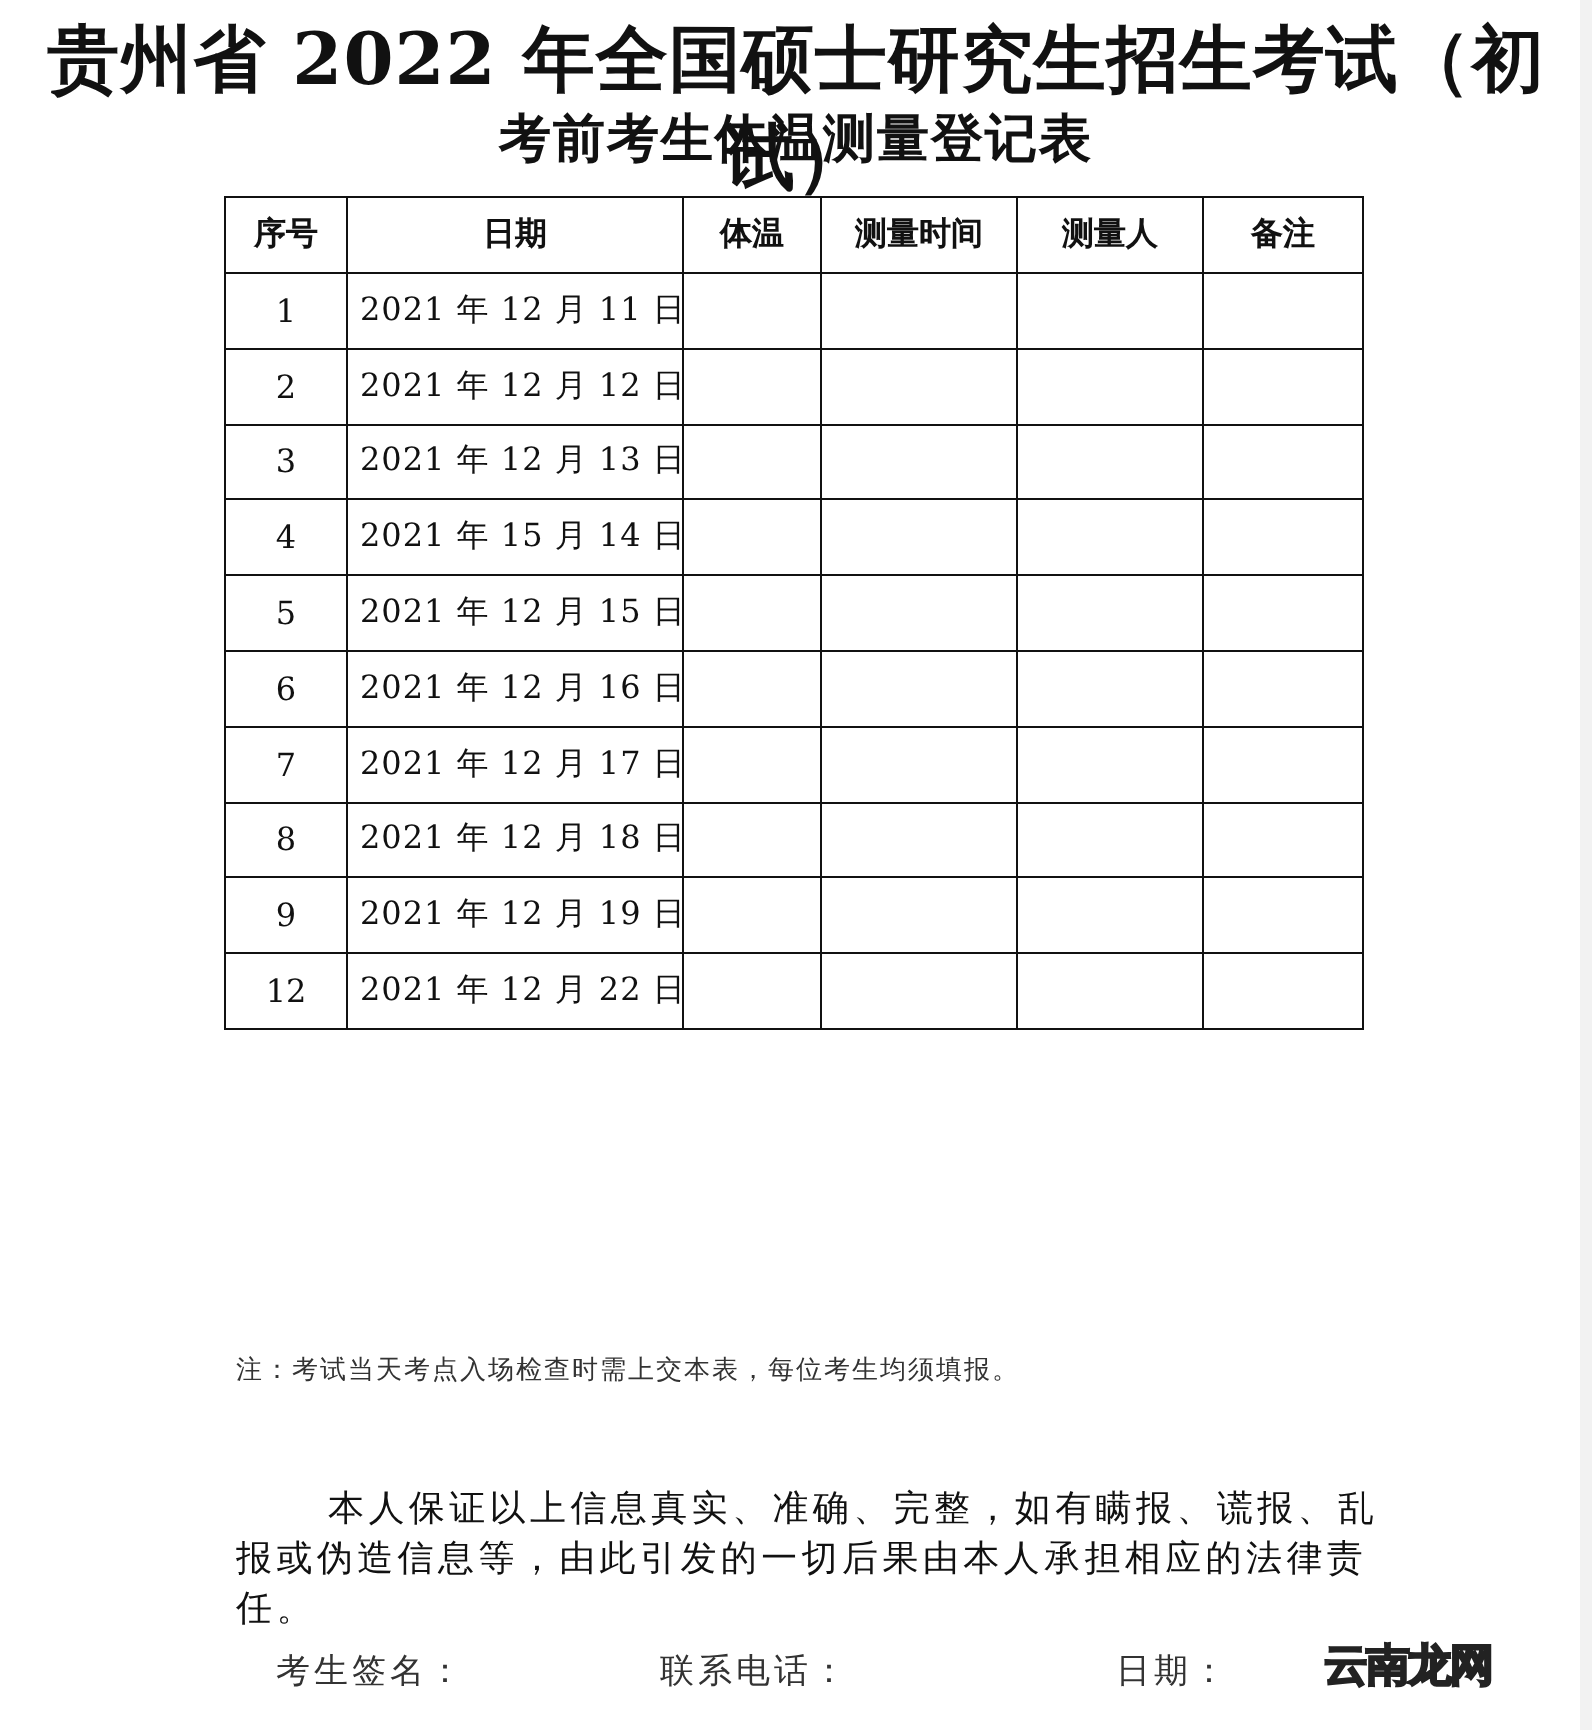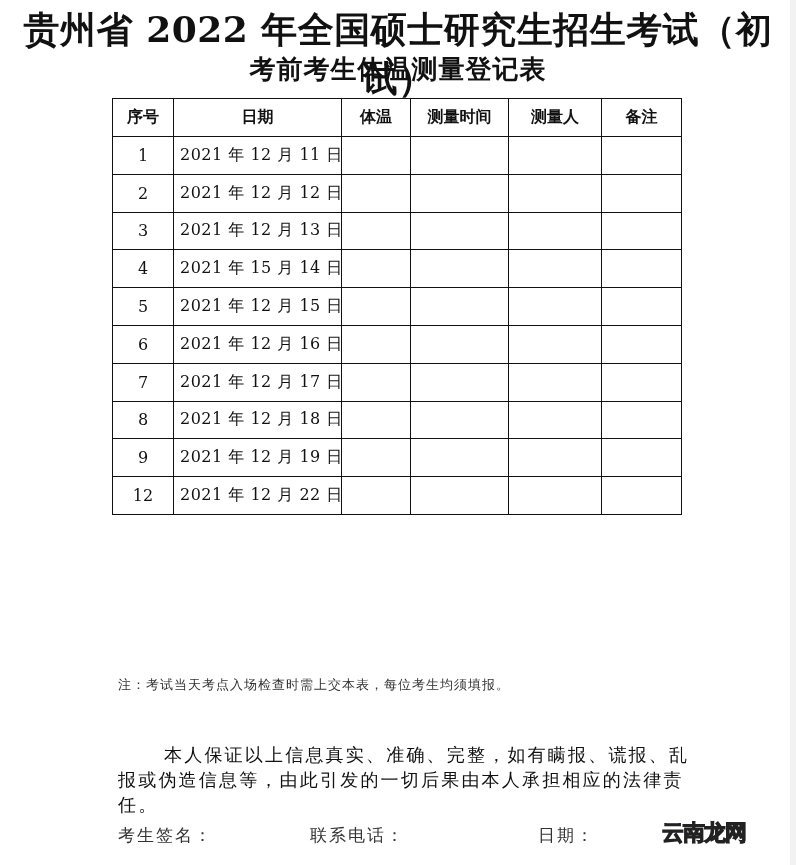--- a/index.html
+++ b/index.html
@@ -16,21 +16,21 @@
   table.reg th { height: 37px; font-weight: bold; font-size: 16px; }
   table.reg td { height: 36.8px; }
   .date-cell { text-align: center; padding-left: 6px !important; letter-spacing: 0.5px; }
   .note { position: absolute; left: 118px; top: 676px; font-size: 13px; color: #333;
           letter-spacing: 1px; }
   .pledge { position: absolute; left: 118px; top: 730px; width: 580px; font-size: 18px;
             line-height: 25px; letter-spacing: 2.2px; margin-top: 12px; }
   .pledge .indent { display: inline-block; width: 46px; }
   .sign-row { position: absolute; top: 824px; left: 118px; width: 560px; font-size: 17px;
               color: #333; letter-spacing: 2px; }
-  .sign-row span { position: absolute; top: 0; white-space: nowrap; }
+  .sign-row span { position: absolute; top: 0; white-space: nowrap; margin-left: 20px; }
   .watermark { position: absolute; left: 662px; top: 818px; font-family: "DejaVu Sans", sans-serif;
                font-size: 22px; font-weight: bold; letter-spacing: -1px; }
   .watermark .a { color: #8b5cf6; -webkit-text-stroke: 1px #222; }
   .watermark .b { color: #8b5cf6; text-align: center; -webkit-text-stroke: 1.2px #222; }
   .edge { position: absolute; right: 0; top: 0; width: 6px; height: 865px; background: #f2f2f2; }
 </style>
 </head>
 <body>
 
 <div class="title1">贵州省 2022 年全国硕士研究生招生考试（初试）</div>

